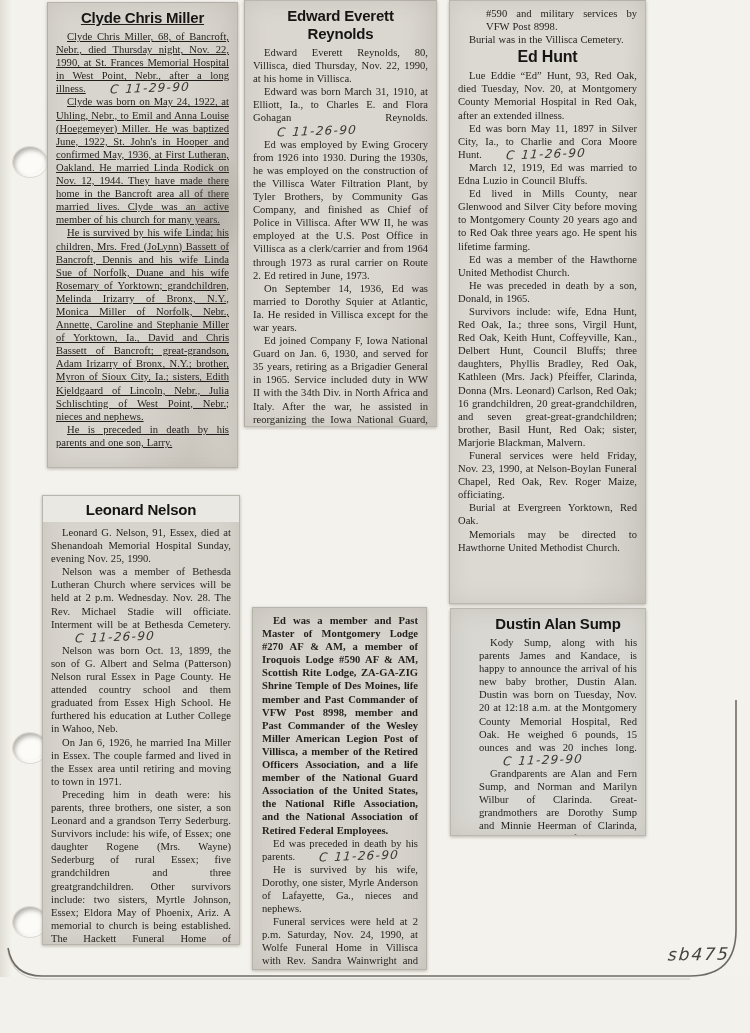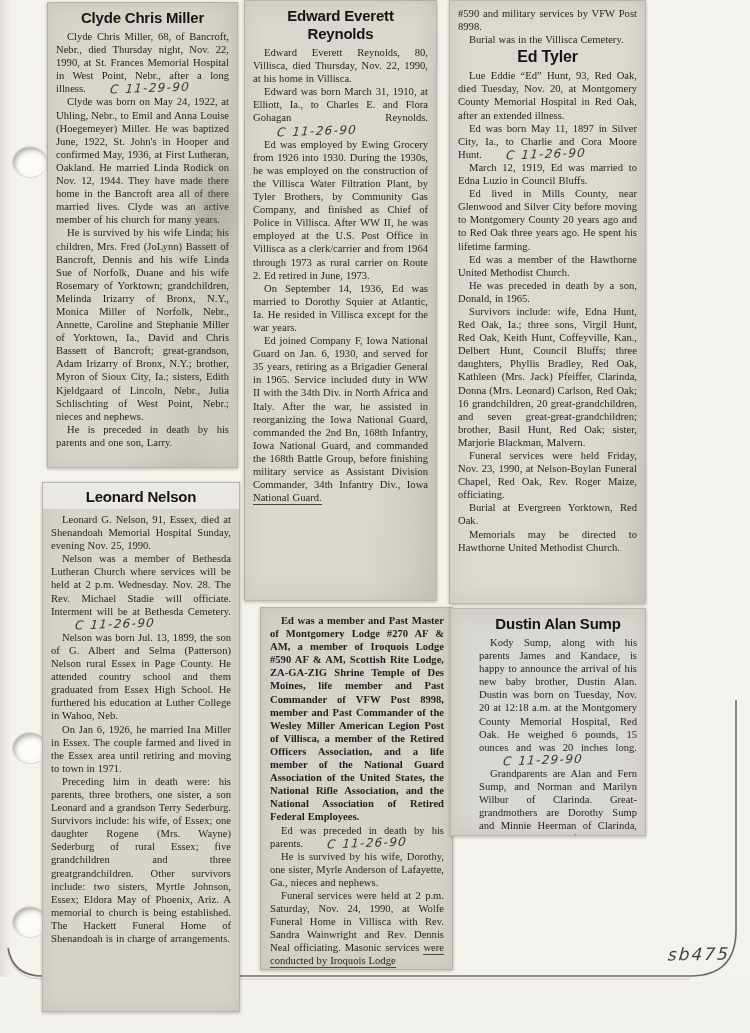--- a/index.html
+++ b/index.html
@@ -29,21 +29,21 @@
   .clip {
     position:absolute; box-sizing:border-box; overflow:hidden;
     background:#d7d4cd; color:#211f1c; padding:6px 8px 4px;
     border:1px solid rgba(105,100,90,.28);
     box-shadow:0 1px 3px rgba(70,65,55,.35), inset 0 0 22px rgba(118,112,100,.16);
   }
   .clip p {
     margin:0; font-size:10.6px; line-height:13.1px;
     text-align:justify; text-indent:11px; word-spacing:.4px;
   }
-  .clip p.noind { text-indent:0; }
+  .clip p.noind { text-indent:0;margin-left:28px; }
   .clip p.boldp { font-weight:bold; }
   .clip h2 {
     margin:0 0 3px; font-family:"Liberation Sans", sans-serif;
     font-weight:bold; font-size:15px; line-height:18px;
     text-align:center; letter-spacing:-.2px; color:#161513;
   }
   .clip-b h2 { background:#eae8e2; margin:-6px -8px 4px; padding:5px 8px 3px; }
   .clip-e h2 { font-size:16px; margin-top:2px; }
   .clip-a { background:linear-gradient(100deg,#d8d5ce 55%,#ccc8c0 82%,#d4d1c9); }
   .clip-c { background:linear-gradient(95deg,#dad7d0 70%,#ccc8c0 96%); }
@@ -81,58 +81,58 @@
 
   <svg class="edge-svg" width="750" height="1033" viewBox="0 0 750 1033">
     <path d="M 8 948 Q 13 976 42 976 L 690 976 Q 736 976 736 930 L 736 700" fill="none" stroke="#57544e" stroke-width="1.6" opacity="0.85"></path>
     <path d="M 8 951 Q 13 979 42 979 L 690 979" fill="none" stroke="#8a867e" stroke-width="1.2" opacity="0.35"></path>
   </svg>
 
   <div class="hole" style="left:13px; top:147px;"></div>
   <div class="hole" style="left:13px; top:733px;"></div>
   <div class="hole" style="left:13px; top:907px;"></div>
 
-  <div class="clip clip-a" style="left:47px; top:2px; width:191px; height:466px;">
+  <div class="clip clip-a" style="left:47px; top:2px; width:191px; height:466px;text-decoration:underline;">
     <h2>Clyde Chris Miller</h2>
     <p><span>Clyde Chris Miller, 68, of Bancroft, Nebr., died Thursday night, Nov. 22, 1990, at St. Frances Memorial Hospital in West Point, Nebr., after a long illness.</span><span class="hand">C 11-29-90</span></p>
     <p>Clyde was born on May 24, 1922, at Uhling, Nebr., to Emil and Anna Louise (Hoegemeyer) Miller. He was baptized June, 1922, St. John's in Hooper and confirmed May, 1936, at First Lutheran, Oakland. He married Linda Rodick on Nov. 12, 1944. They have made there home in the Bancroft area all of there married lives. Clyde was an active member of his church for many years.</p>
     <p>He is survived by his wife Linda; his children, Mrs. Fred (JoLynn) Bassett of Bancroft, Dennis and his wife Linda Sue of Norfolk, Duane and his wife Rosemary of Yorktown; grandchildren, Melinda Irizarry of Bronx, N.Y., Monica Miller of Norfolk, Nebr., Annette, Caroline and Stephanie Miller of Yorktown, Ia., David and Chris Bassett of Bancroft; great-grandson, Adam Irizarry of Bronx, N.Y.; brother, Myron of Sioux City, Ia.; sisters, Edith Kjeldgaard of Lincoln, Nebr., Julia Schlischting of West Point, Nebr.; nieces and nephews.</p>
     <p>He is preceded in death by his parents and one son, Larry.</p>
   </div>
   <div class="smudge" style="left:178px; top:140px; width:66px; height:130px;"></div>
 
-  <div class="clip clip-b" style="left:42px; top:482px; width:198px; height:530px;">
+  <div class="clip clip-b" style="left:42px; top:495px; width:198px; height:450px;">
     <h2>Leonard Nelson</h2>
     <p>Leonard G. Nelson, 91, Essex, died at Shenandoah Memorial Hospital Sunday, evening Nov. 25, 1990.</p>
     <p><span>Nelson was a member of Bethesda Lutheran Church where services will be held at 2 p.m. Wednesday. Nov. 28. The Rev. Michael Stadie will officiate. Interment will be at Bethesda Cemetery.</span><span class="hand">C 11-26-90</span></p>
-    <p>Nelson was born Jul. 13, 1899, the son of G. Albert and Selma (Patterson) Nelson rural Essex in Page County. He attended country school and them graduated from Essex High School. He furthered his education at Luther College in Wahoo, Neb.</p>
+    <p>Nelson was born Oct. 13, 1899, the son of G. Albert and Selma (Patterson) Nelson rural Essex in Page County. He attended country school and them graduated from Essex High School. He furthered his education at Luther College in Wahoo, Neb.</p>
     <p>On Jan 6, 1926, he married Ina Miller in Essex. The couple farmed and lived in the Essex area until retiring and moving to town in 1971.</p>
     <p>Preceding him in death were: his parents, three brothers, one sister, a son Leonard and a grandson Terry Sederburg. Survivors include: his wife, of Essex; one daughter Rogene (Mrs. Wayne) Sederburg of rural Essex; five grandchildren and three greatgrandchildren. Other survivors include: two sisters, Myrtle Johnson, Essex; Eldora May of Phoenix, Ariz. A memorial to church is being established. The Hackett Funeral Home of Shenandoah is in charge of arrangements.</p>
   </div>
 
-  <div class="clip clip-c" style="left:244px; top:0px; width:193px; height:601px;">
+  <div class="clip clip-c" style="left:244px; top:0px; width:193px; height:427px;">
     <h2>Edward Everett Reynolds</h2>
     <p>Edward Everett Reynolds, 80, Villisca, died Thursday, Nov. 22, 1990, at his home in Villisca.</p>
     <p><span>Edward was born March 31, 1910, at Elliott, Ia., to Charles E. and Flora Gohagan Reynolds.</span><span class="hand">C 11-26-90</span></p>
     <p>Ed was employed by Ewing Grocery from 1926 into 1930. During the 1930s, he was employed on the construction of the Villisca Water Filtration Plant, by Tyler Brothers, by Community Gas Company, and finished as Chief of Police in Villisca. After WW II, he was employed at the U.S. Post Office in Villisca as a clerk/carrier and from 1964 through 1973 as rural carrier on Route 2. Ed retired in June, 1973.</p>
     <p>On September 14, 1936, Ed was married to Dorothy Squier at Atlantic, Ia. He resided in Villisca except for the war years.</p>
     <p><span>Ed joined Company F, Iowa National Guard on Jan. 6, 1930, and served for 35 years, retiring as a Brigadier General in 1965. Service included duty in WW II with the 34th Div. in North Africa and Italy. After the war, he assisted in reorganizing the Iowa National Guard, commanded the 2nd Bn, 168th Infantry, Iowa National Guard, and commanded the 168th Battle Group, before finishing military service as Assistant Division Commander, 34th Infantry Div., Iowa </span><span class="tail-underline">National Guard.</span></p>
   </div>
 
-  <div class="clip clip-d" style="left:260px; top:607px; width:193px; height:363px;padding-left:9px;">
+  <div class="clip clip-d" style="left:252px; top:607px; width:175px; height:363px;padding-left:9px;">
     <p class="boldp">Ed was a member and Past Master of Montgomery Lodge #270 AF &amp; AM, a member of Iroquois Lodge #590 AF &amp; AM, Scottish Rite Lodge, ZA-GA-ZIG Shrine Temple of Des Moines, life member and Past Commander of VFW Post 8998, member and Past Commander of the Wesley Miller American Legion Post of Villisca, a member of the Retired Officers Association, and a life member of the National Guard Association of the United States, the National Rifle Association, and the National Association of Retired Federal Employees.</p>
     <p><span>Ed was preceded in death by his parents.</span><span class="hand">C 11-26-90</span></p>
     <p>He is survived by his wife, Dorothy, one sister, Myrle Anderson of Lafayette, Ga., nieces and nephews.</p>
     <p><span>Funeral services were held at 2 p.m. Saturday, Nov. 24, 1990, at Wolfe Funeral Home in Villisca with Rev. Sandra Wainwright and Rev. Dennis Neal officiating. Masonic services </span><span class="tail-underline">were conducted by Iroquois Lodge</span></p>
   </div>
 
   <div class="clip clip-e" style="left:449px; top:0px; width:197px; height:604px;">
     <p class="noind">#590 and military services by VFW Post 8998.</p>
     <p>Burial was in the Villisca Cemetery.</p>
-    <h2>Ed Tyler</h2>
+    <h2>Ed Hunt</h2>
     <p>Lue Eddie “Ed” Hunt, 93, Red Oak, died Tuesday, Nov. 20, at Montgomery County Memorial Hospital in Red Oak, after an extended illness.</p>
     <p><span>Ed was born May 11, 1897 in Silver City, Ia., to Charlie and Cora Moore Hunt.</span><span class="hand">C 11-26-90</span></p>
     <p>March 12, 1919, Ed was married to Edna Luzio in Council Bluffs.</p>
     <p>Ed lived in Mills County, near Glenwood and Silver City before moving to Montgomery County 20 years ago and to Red Oak three years ago. He spent his lifetime farming.</p>
     <p>Ed was a member of the Hawthorne United Methodist Church.</p>
     <p>He was preceded in death by a son, Donald, in 1965.</p>
     <p>Survivors include: wife, Edna Hunt, Red Oak, Ia.; three sons, Virgil Hunt, Red Oak, Keith Hunt, Coffeyville, Kan., Delbert Hunt, Council Bluffs; three daughters, Phyllis Bradley, Red Oak, Kathleen (Mrs. Jack) Pfeiffer, Clarinda, Donna (Mrs. Leonard) Carlson, Red Oak; 16 grandchildren, 20 great-grandchildren, and seven great-great-grandchildren; brother, Basil Hunt, Red Oak; sister, Marjorie Blackman, Malvern.</p>
     <p>Funeral services were held Friday, Nov. 23, 1990, at Nelson-Boylan Funeral Chapel, Red Oak, Rev. Roger Maize, officiating.</p>
     <p>Burial at Evergreen Yorktown, Red Oak.</p>
     <p>Memorials may be directed to Hawthorne United Methodist Church.</p>

